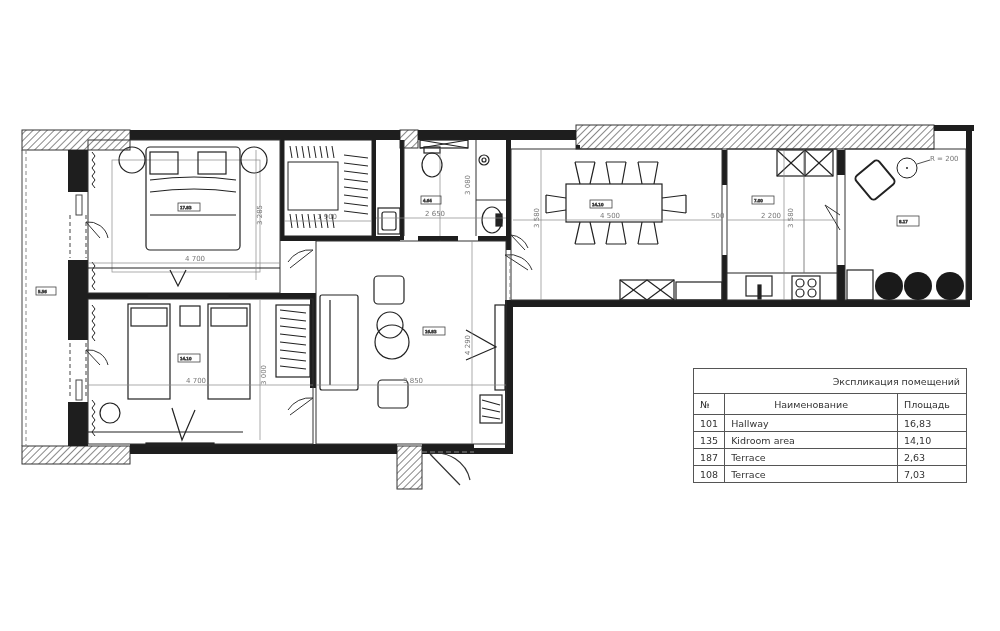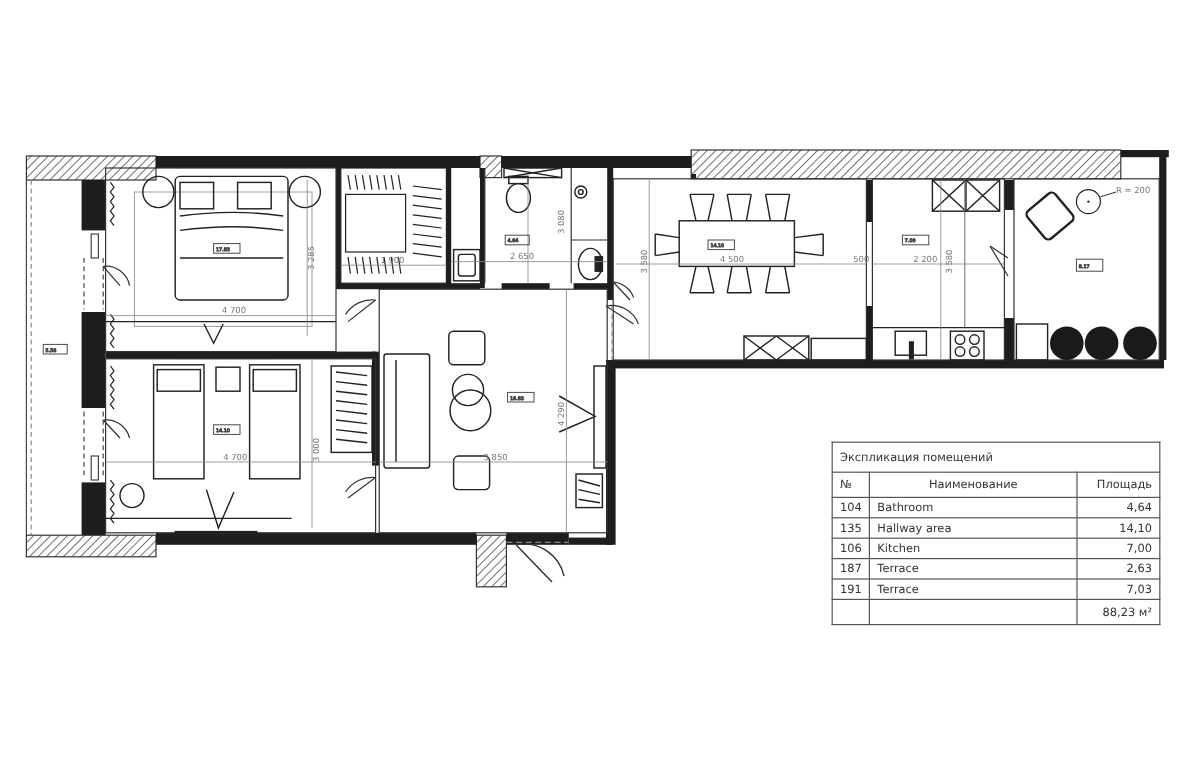--- a/index.html
+++ b/index.html
@@ -2,24 +2,24 @@
 <html><head>
 <meta charset="utf-8">
 <style>
   html, body { margin:0; padding:0; background:#ffffff; }
   body { width:1000px; height:631px; position:relative; overflow:hidden; font-family:"DejaVu Sans", sans-serif; }
   #plan { position:absolute; left:0; top:0; width:1000px; height:631px; }
   .dim { font-family:"DejaVu Sans", sans-serif; font-size:7px; fill:#777; }
   .tag { font-family:"DejaVu Sans", sans-serif; font-size:4px; fill:#555; }
   #legend { position:absolute; left:693px; top:368px; width:274px; border-collapse:collapse; font-family:"DejaVu Sans", sans-serif; font-size:9.5px; color:#333; background:#fff; }
   #legend td, #legend th { border:1px solid #555; padding:0 6px; height:16px; font-weight:normal; white-space:nowrap; }
-  #legend .title-cell { height:24px; text-align:left; }
+  #legend .title-cell { height:24px; text-align:right; }
   #legend .hdr th { height:20px; }
   #legend .num { width:16px; text-align:left; }
-  #legend .area { width:56px; text-align:right; }
+  #legend .area { width:56px; text-align:left; }
   #legend .total td { height:20px; }
 </style>
 </head>
 <body>
 
 <svg id="plan" viewBox="0 0 1000 631" xmlns="http://www.w3.org/2000/svg">
   <defs>
     <pattern id="hatch" width="5" height="5" patternUnits="userSpaceOnUse" patternTransform="rotate(45)">
       <rect width="5" height="5" fill="#fff"></rect>
       <line x1="0" y1="0" x2="0" y2="5" stroke="#555" stroke-width="1.4"></line>
@@ -290,43 +290,33 @@
   <tbody>
       <tr>
     <td colspan="3" class="title-cell">Экспликация помещений</td>
   </tr>
   <tr class="hdr">
     <th class="num">№</th>
     <th>Наименование</th>
     <th class="area">Площадь</th>
   </tr>
   <tr>
-    <td class="num">104</td>
-    <td>Bathroom</td>
-    <td class="area">4,64</td>
+    <td class="num">101</td>
+    <td>Hallway</td>
+    <td class="area">16,83</td>
   </tr>
   <tr>
     <td class="num">135</td>
-    <td>Hallway area</td>
+    <td>Kidroom area</td>
     <td class="area">14,10</td>
-  </tr>
-  <tr>
-    <td class="num">106</td>
-    <td>Kitchen</td>
-    <td class="area">7,00</td>
   </tr>
   <tr>
     <td class="num">187</td>
     <td>Terrace</td>
     <td class="area">2,63</td>
   </tr>
   <tr>
-    <td class="num">191</td>
+    <td class="num">108</td>
     <td>Terrace</td>
     <td class="area">7,03</td>
   </tr>
-  <tr class="total">
-    <td class="num"></td>
-    <td></td>
-    <td class="area">88,23 м²</td>
-  </tr>
 </tbody>
   </table>
 
 </body></html>

